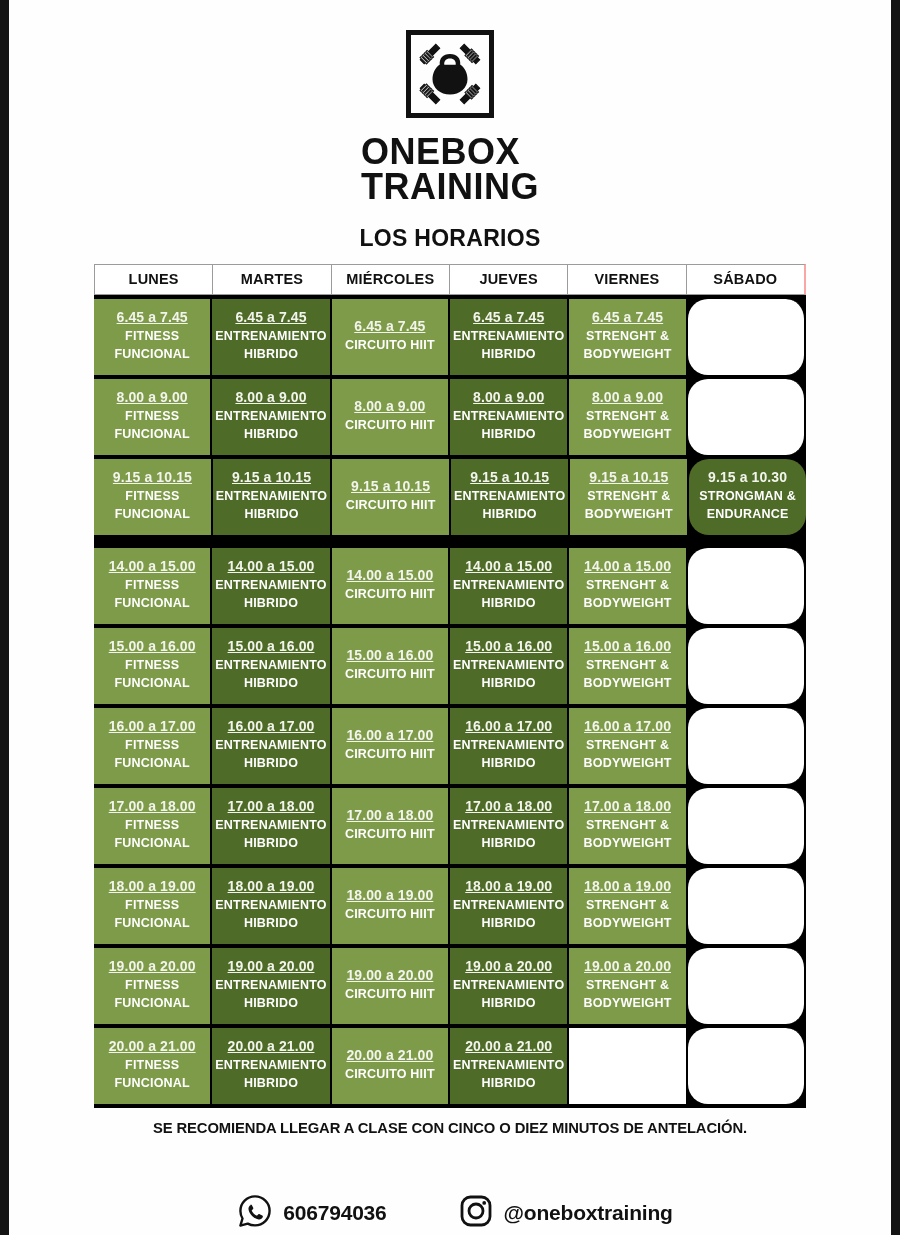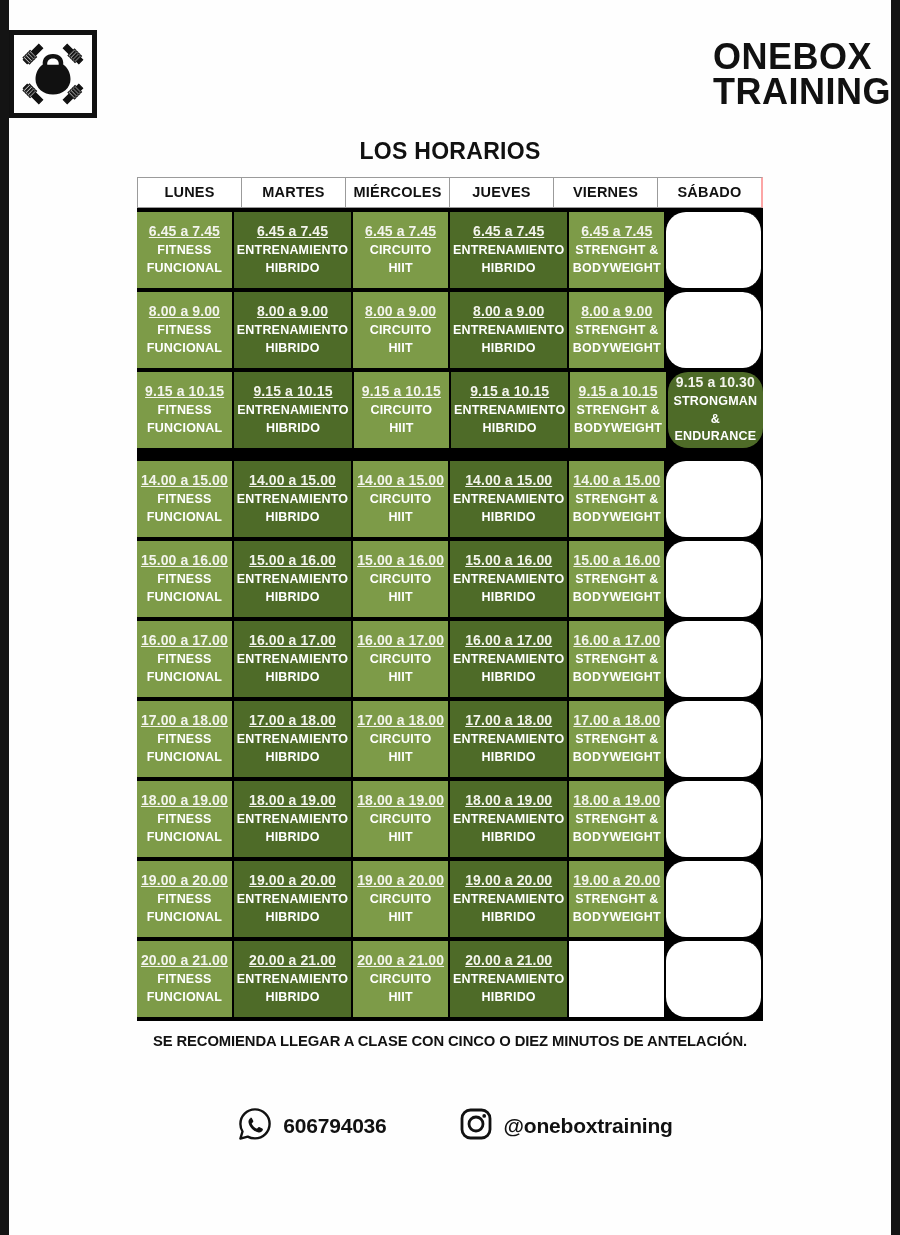--- a/index.html
+++ b/index.html
@@ -32,23 +32,24 @@
     right: 9px;
     top: 0;
     bottom: 0;
     background: #fefefe;
   }
 
   
   .logo-block {
     display: flex;
     align-items: center;
-    justify-content: space-between;
+    justify-content: flex-end;
     gap: 16px;
     padding-top: 30px;
+    flex-direction: column;
   }
   .logo-mark {
     width: 88px;
     height: 88px;
     border: 5px solid #111;
     box-sizing: border-box;
     display: flex;
     align-items: center;
     justify-content: center;
   }
@@ -70,21 +71,21 @@
     font-size: 23px;
     font-weight: bold;
     color: #111;
     margin-top: 20px;
     letter-spacing: 0.3px;
   }
 
   
   .table-wrap {
     margin: 12px auto 0 auto;
-    width: 626px;
+    width: 712px;
   }
   .hdr-row {
     display: flex;
   }
   .hdr-cell {
     flex: 1 1 0;
     border: 1px solid #9b9b9b;
     border-right: none;
     background: #ffffff;
     text-align: center;

